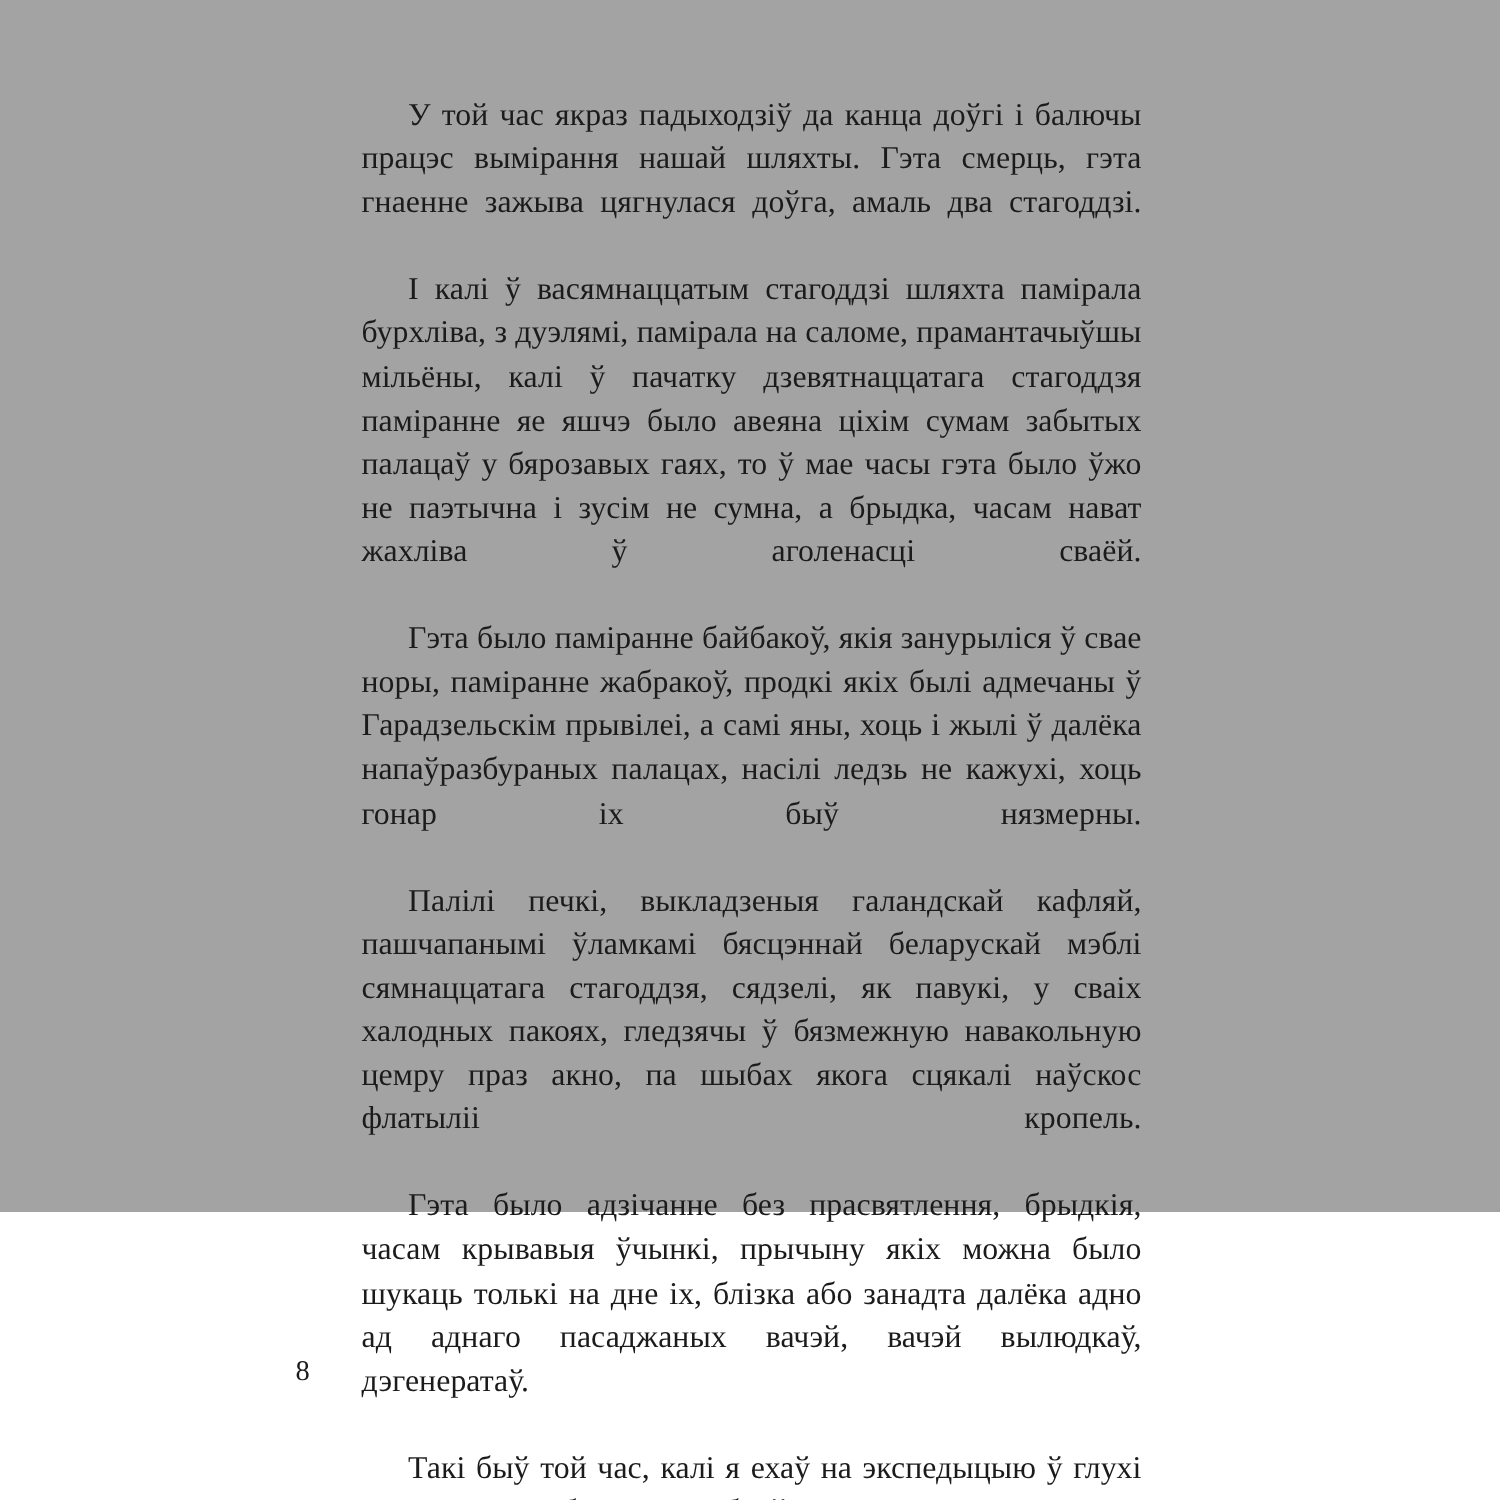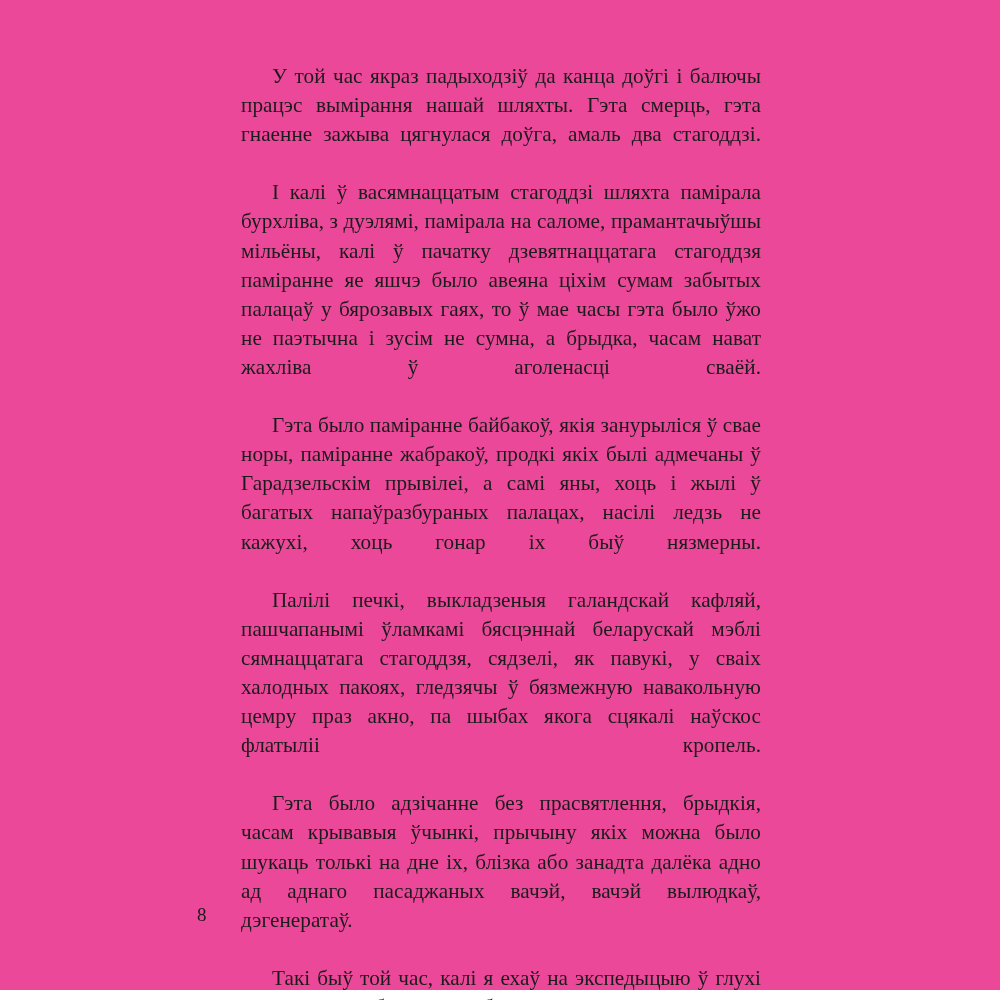--- a/index.html
+++ b/index.html
@@ -10,22 +10,22 @@
   body {
     width: 1000px;
     height: 1000px;
     overflow: hidden;
     font-family: "Liberation Serif", "DejaVu Serif", serif;
   }
 
   #page {
     position: relative;
     width: 1000px;
-    height: 990px;
-    background: #ec4899;
+    height: 808px;
+    background: #a3a3a3;
   }
 
   #text-column {
     position: absolute;
     left: 241px;
     top: 62px;
     width: 520px;
   }
 
   .para {
@@ -58,21 +58,21 @@
   }
 </style>
 </head>
 <body>
 
 <div id="page">
 
   <div id="text-column">
     <p class="para">У той час якраз падыходзіў да канца доўгі і балючы працэс вымірання нашай шляхты. Гэта смерць, гэта гнаенне зажыва цягнулася доўга, амаль два стагоддзі.</p>
     <p class="para">І калі ў васямнаццатым стагоддзі шляхта паміра­ла бурхліва, з дуэлямі, памірала на саломе, праман­тачыўшы мільёны, калі ў пачатку дзевятнаццатага стагоддзя паміранне яе яшчэ было авеяна ціхім сумам забытых палацаў у бярозавых гаях, то ў мае часы гэта было ўжо не паэтычна і зусім не сумна, а брыдка, часам нават жахліва ў аголенасці сваёй.</p>
-    <p class="para">Гэта было паміранне байбакоў, якія занурыліся ў свае норы, паміранне жабракоў, продкі якіх былі адмечаны ў Гарадзельскім прывілеі, а самі яны, хоць і жылі ў багатых напаўразбураных палацах, насілі ледзь не кажухі, хоць гонар іх быў нязмерны.</p>
+    <p class="para">Гэта было паміранне байбакоў, якія занурыліся ў свае норы, паміранне жабракоў, продкі якіх былі адмечаны ў Гарадзельскім прывілеі, а самі яны, хоць і жылі ў далёка напаўразбураных палацах, насілі ледзь не кажухі, хоць гонар іх быў нязмерны.</p>
     <p class="para">Палілі печкі, выкладзеныя галандскай кафляй, пашчапанымі ўламкамі бясцэннай беларускай мэблі сямнаццатага стагоддзя, сядзелі, як павукі, у сваіх халодных пакоях, гледзячы ў бязмежную навакольную цемру праз акно, па шыбах якога сцякалі наўскос флатыліі кропель.</p>
     <p class="para">Гэта было адзічанне без прасвятлення, брыдкія, часам крывавыя ўчынкі, прычыну якіх можна было шукаць толькі на дне іх, блізка або занадта далёка адно ад аднаго пасаджаных вачэй, вачэй вылюдкаў, дэгенератаў.</p>
     <p class="para">Такі быў той час, калі я ехаў на экспедыцыю ў глухі Н-скі павет губерні. Я выбраў дрэнны час для паездак. Летам, вядома, фалькларысту добра: цёпла, вакол прыгожыя краявіды. Але па сваіх выніках наша праца лепшая за ўсё ў глухія восеньскія або зімовыя дні.</p>
   </div>
 
   <div id="page-number">8</div>
 
 </div>
 
 </body></html>

